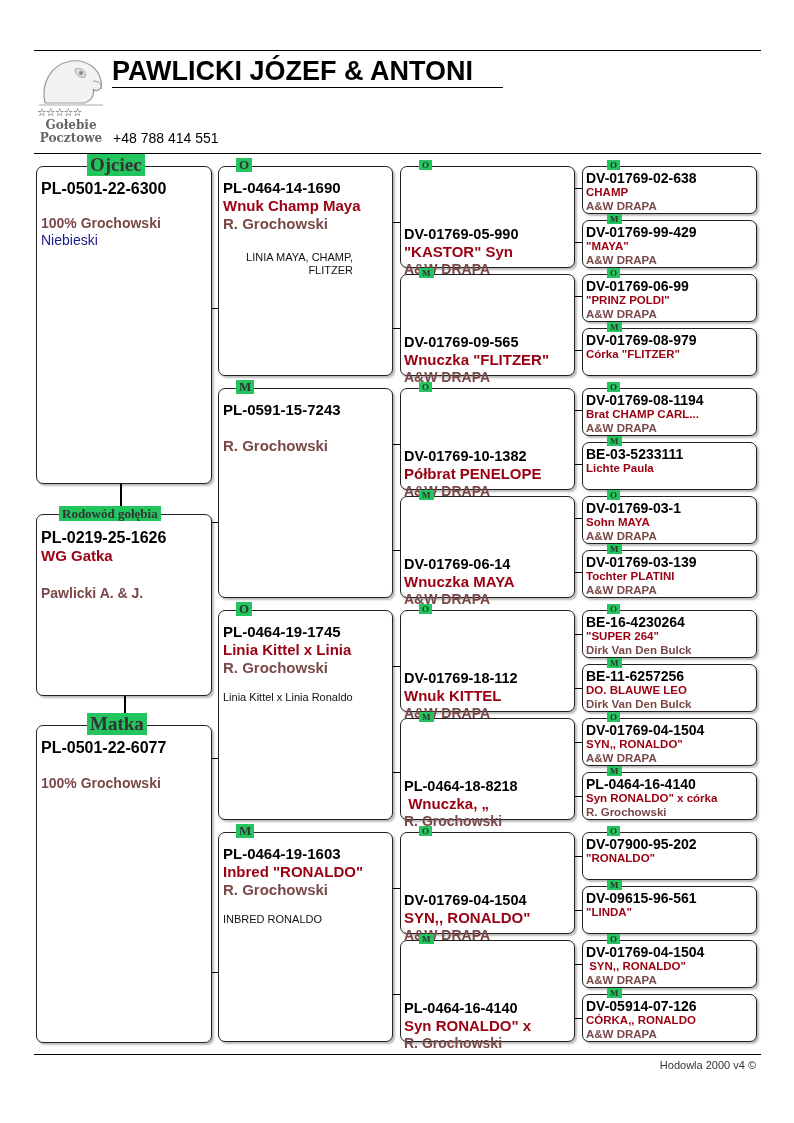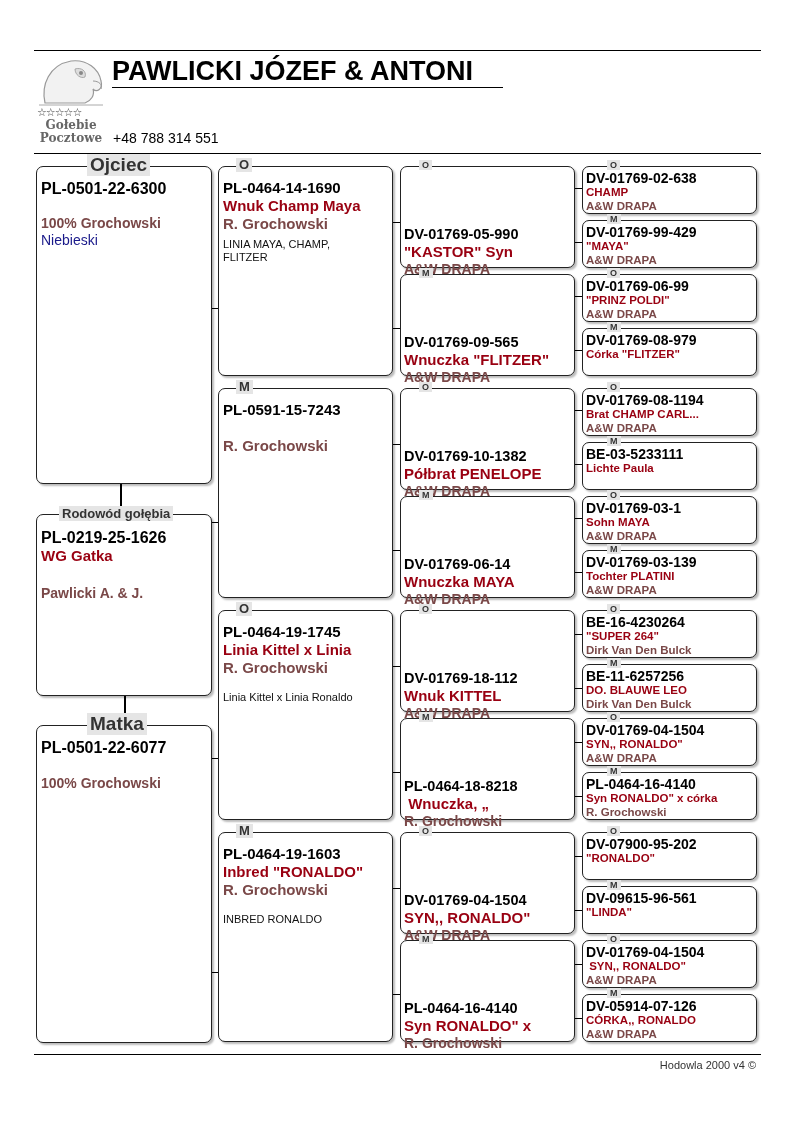--- a/index.html
+++ b/index.html
@@ -5,21 +5,21 @@
   html, body { margin:0; padding:0; background:#ffffff; }
   body { width:794px; height:1123px; position:relative; overflow:hidden; font-family:"Liberation Sans", sans-serif; color:#000; }
   .hr { position:absolute; left:34px; width:727px; height:0; border-top:1px solid #000; }
   .logo { position:absolute; left:35px; top:55px; width:72px; height:92px; }
   .logo-text { position:absolute; left:0; width:72px; text-align:center; font-family:"DejaVu Serif", serif; font-weight:bold; color:#666; font-size:12px; line-height:13px; }
   .stars { position:absolute; left:2px; top:51px; font-size:11px; letter-spacing:-1px; color:#444; }
   .title { position:absolute; left:112px; top:55px; font-size:27px; font-weight:bold; letter-spacing:0px; line-height:32px; padding-bottom:0; border-bottom:1px solid #000; width:391px; white-space:nowrap; }
   .phone { position:absolute; left:113px; top:130px; font-size:14px; }
 
   .box { position:absolute; border:1px solid #222; border-radius:7px; background:#fff; box-shadow:2px 2px 2px #bbb; box-sizing:border-box; overflow:visible; }
-  .legend { position:absolute; top:-9px; background:#e5e5e5; font-family:Liberation Sans, sans-serif; font-weight:bold; color:#333; padding:0 3px; line-height:14px; }
+  .legend { position:absolute; top:-9px; background:#22c55e; font-family:Liberation Serif, serif; font-weight:bold; color:#333; padding:0 3px; line-height:14px; }
   .legend.big { font-size:19px; top:-13px; line-height:22px; }
   .legend.mid { font-size:13px; top:-9px; line-height:15px; }
   .legend.sm  { font-size:13px; top:-9px; }
   .legend.xs  { font-size:9px; top:-7px; line-height:10px; }
   .ring { font-weight:bold; white-space:nowrap; }
   .name { color:#990011; font-weight:bold; white-space:nowrap; overflow:hidden; }
   .owner { color:#7a4848; font-weight:bold; white-space:nowrap; }
   .note { font-size:11px; line-height:13px; color:#111; }
   .blue { color:#1a1a8a; font-size:14px; }
   .results { font-size:11.5px; line-height:13px; text-align:right; color:#111; }
@@ -45,21 +45,21 @@
     <path d="M40 14 C46 12 52 16 50 22 C46 24 40 20 40 14 Z" fill="#ddd" stroke="#999" stroke-width="0.8"></path>
     <circle cx="46" cy="18" r="2" fill="#888"></circle>
     <path d="M58 26 C64 26 68 30 66 34" fill="none" stroke="#999" stroke-width="1"></path>
     <line x1="4" y1="50" x2="68" y2="50" stroke="#aaa" stroke-width="1"></line>
   </svg>
   <div class="stars">☆☆☆☆☆</div>
   <div class="logo-text" style="top:64px;">Gołebie</div>
   <div class="logo-text" style="top:77px;">Pocztowe</div>
 </div>
 <div class="title">PAWLICKI JÓZEF &amp; ANTONI</div>
-<div class="phone">+48 788 314 551</div>
+<div class="phone">+48 788 414 551</div>
 <div class="hr" style="top:153px;"></div>
 
 <div class="box g1" style="left:36px;top:166px;width:176px;height:318px;padding:12px 0 0 4px;">
   <div class="legend big" style="left:50px;">Ojciec</div>
   <div class="ring">PL-0501-22-6300</div>
   <div class="owner" style="font-size:14px;line-height:17px;margin-top:17px;">100% Grochowski</div>
   <div class="blue">Niebieski</div>
 </div>
 <div class="conn" style="left:120px;top:484px;width:2px;height:23px;"></div>
 
@@ -80,21 +80,21 @@
 <div class="conn" style="left:212px;top:308px;width:7px;height:1px;"></div>
 <div class="conn" style="left:212px;top:522px;width:7px;height:1px;"></div>
 <div class="conn" style="left:212px;top:758px;width:7px;height:1px;"></div>
 <div class="conn" style="left:212px;top:972px;width:7px;height:1px;"></div>
 
 <div class="box g2" style="left:218px;top:166px;width:175px;height:210px;padding:12px 0 0 4px;">
   <div class="legend sm" style="left:17px;">O</div>
   <div class="ring">PL-0464-14-1690</div>
   <div class="name">Wnuk Champ Maya</div>
   <div class="owner">R. Grochowski</div>
-  <div class="note" style="margin-top:5px;width:130px;">LINIA MAYA, CHAMP, FLITZER</div>
+  <div class="note" style="margin-top:18px;width:130px;text-align:right;">LINIA MAYA, CHAMP, FLITZER</div>
 </div>
 <div class="box g2" style="left:218px;top:388px;width:175px;height:210px;padding:12px 0 0 4px;">
   <div class="legend sm" style="left:17px;">M</div>
   <div class="ring">PL-0591-15-7243</div>
   <div class="name" style="min-height:18px;"></div>
   <div class="owner">R. Grochowski</div>
 </div>
 <div class="box g2" style="left:218px;top:610px;width:175px;height:210px;padding:12px 0 0 4px;">
   <div class="legend sm" style="left:17px;">O</div>
   <div class="ring">PL-0464-19-1745</div>

